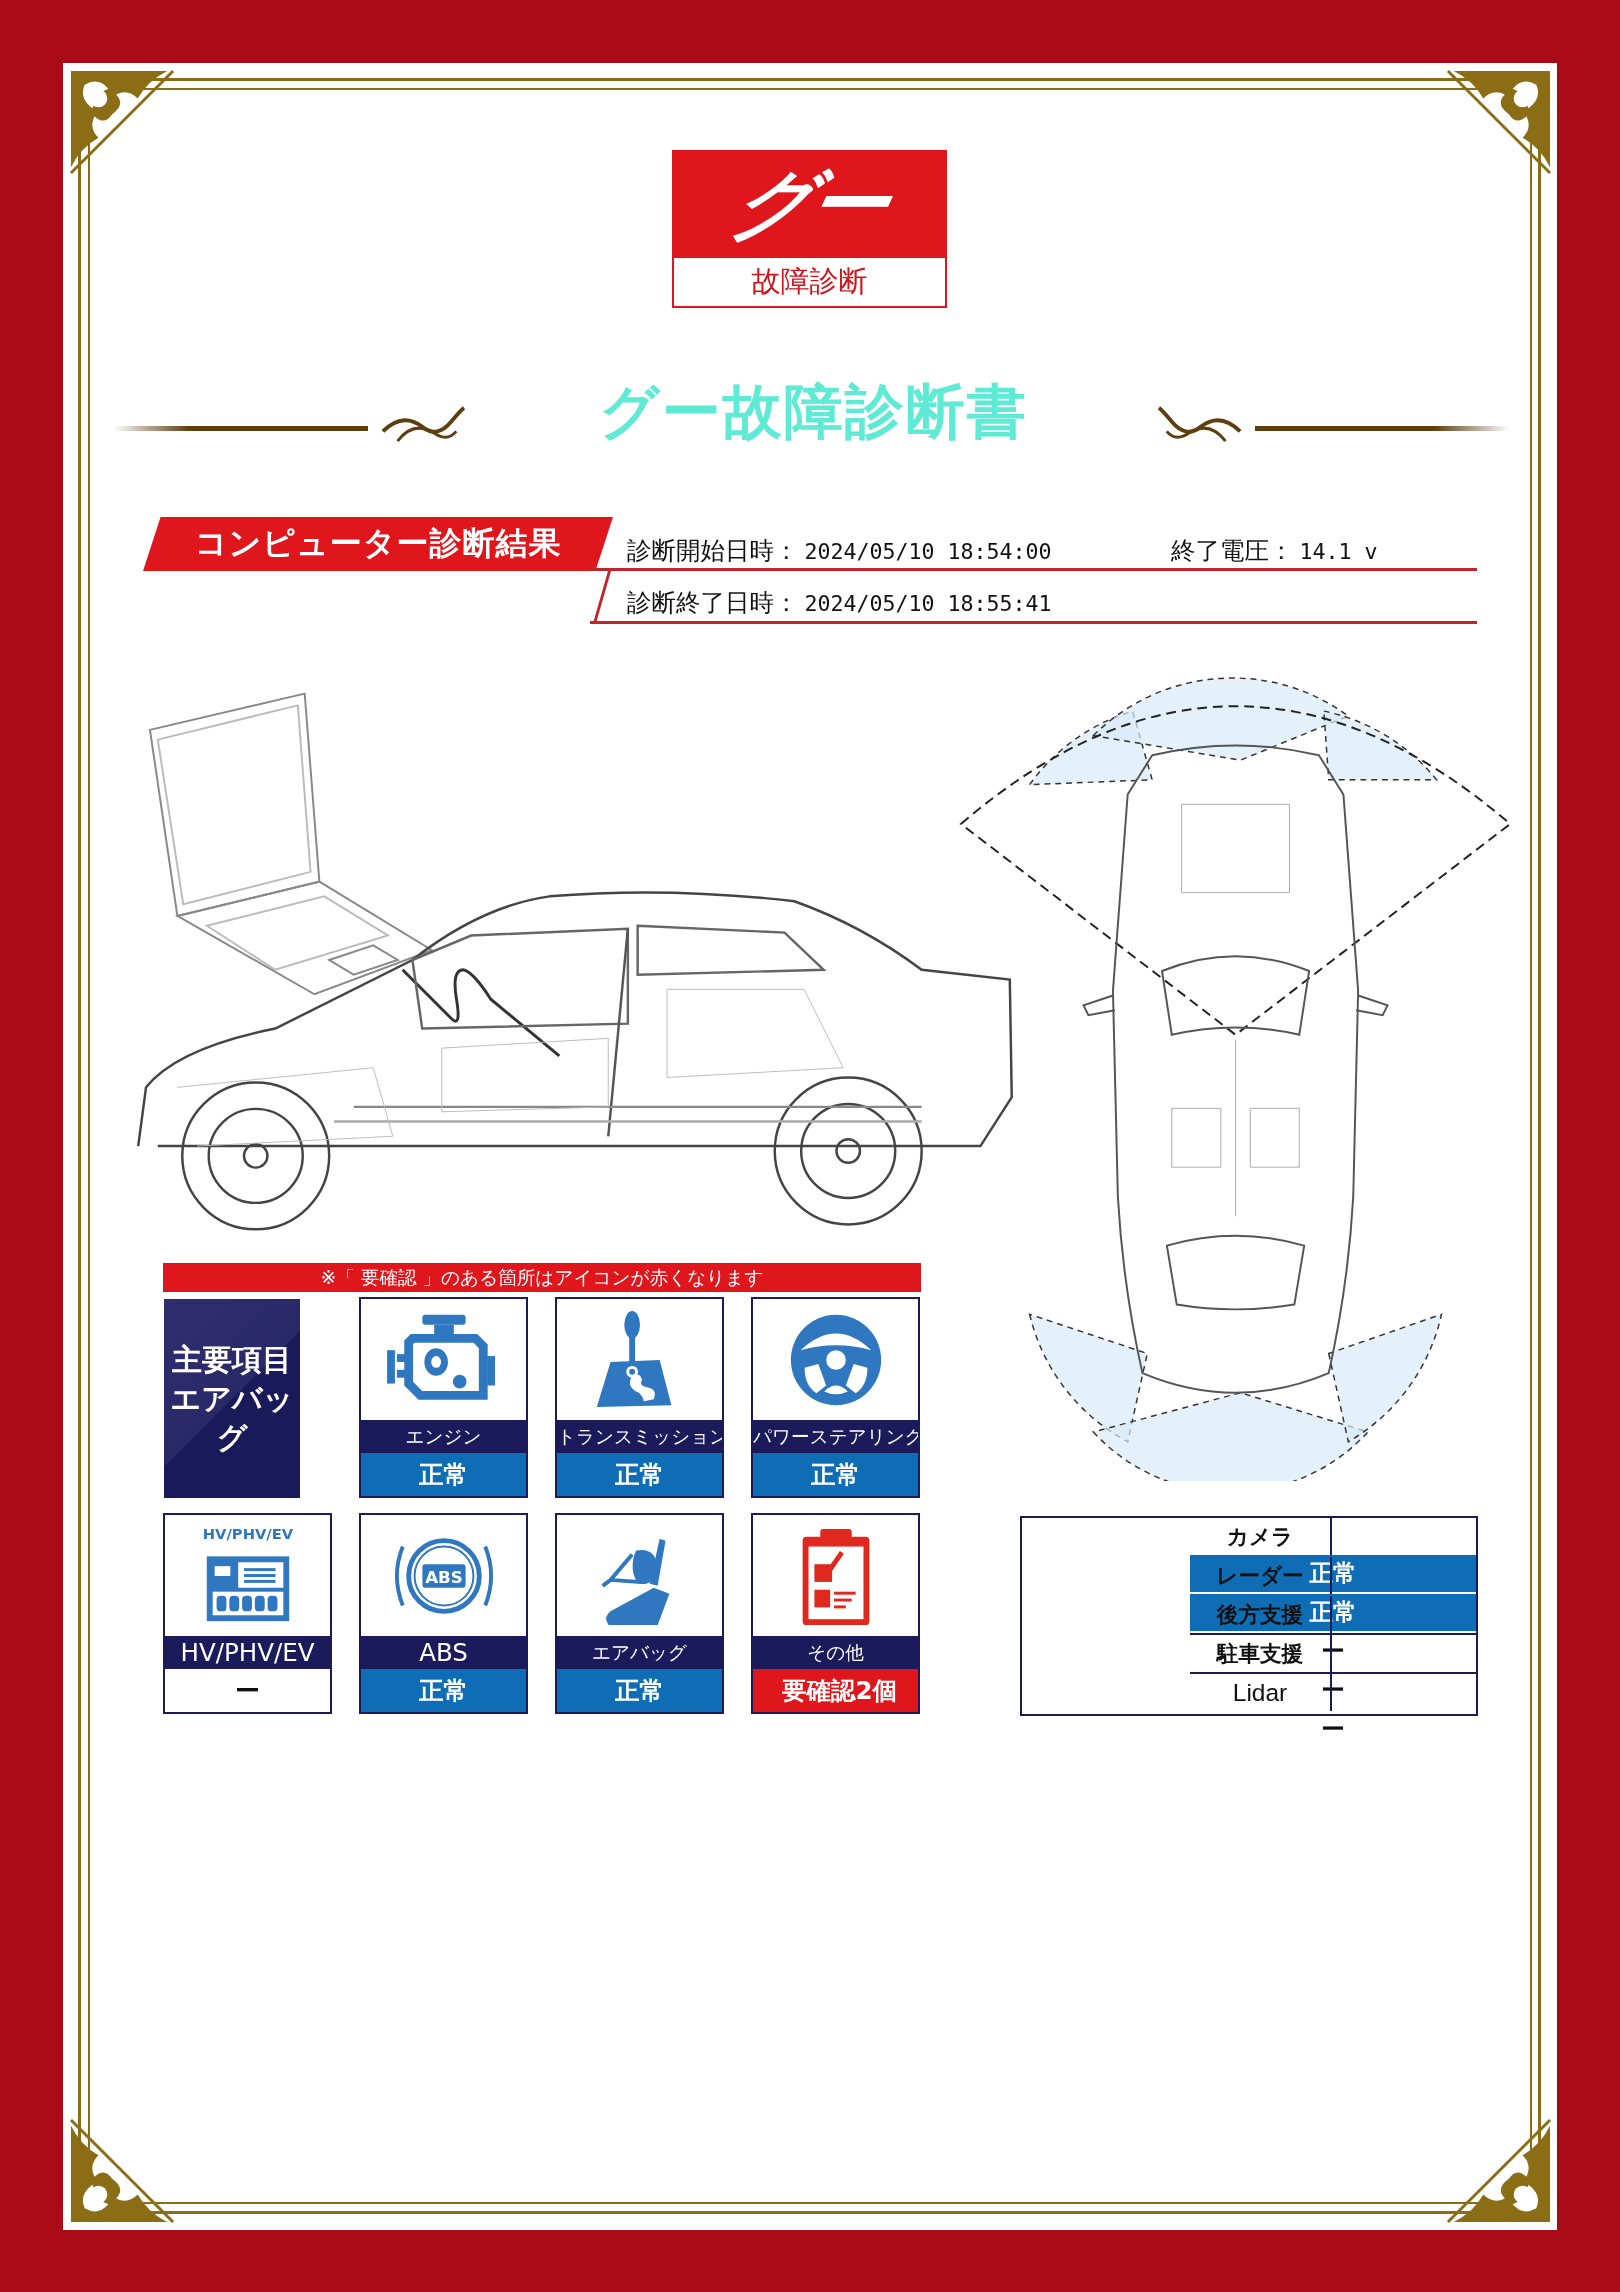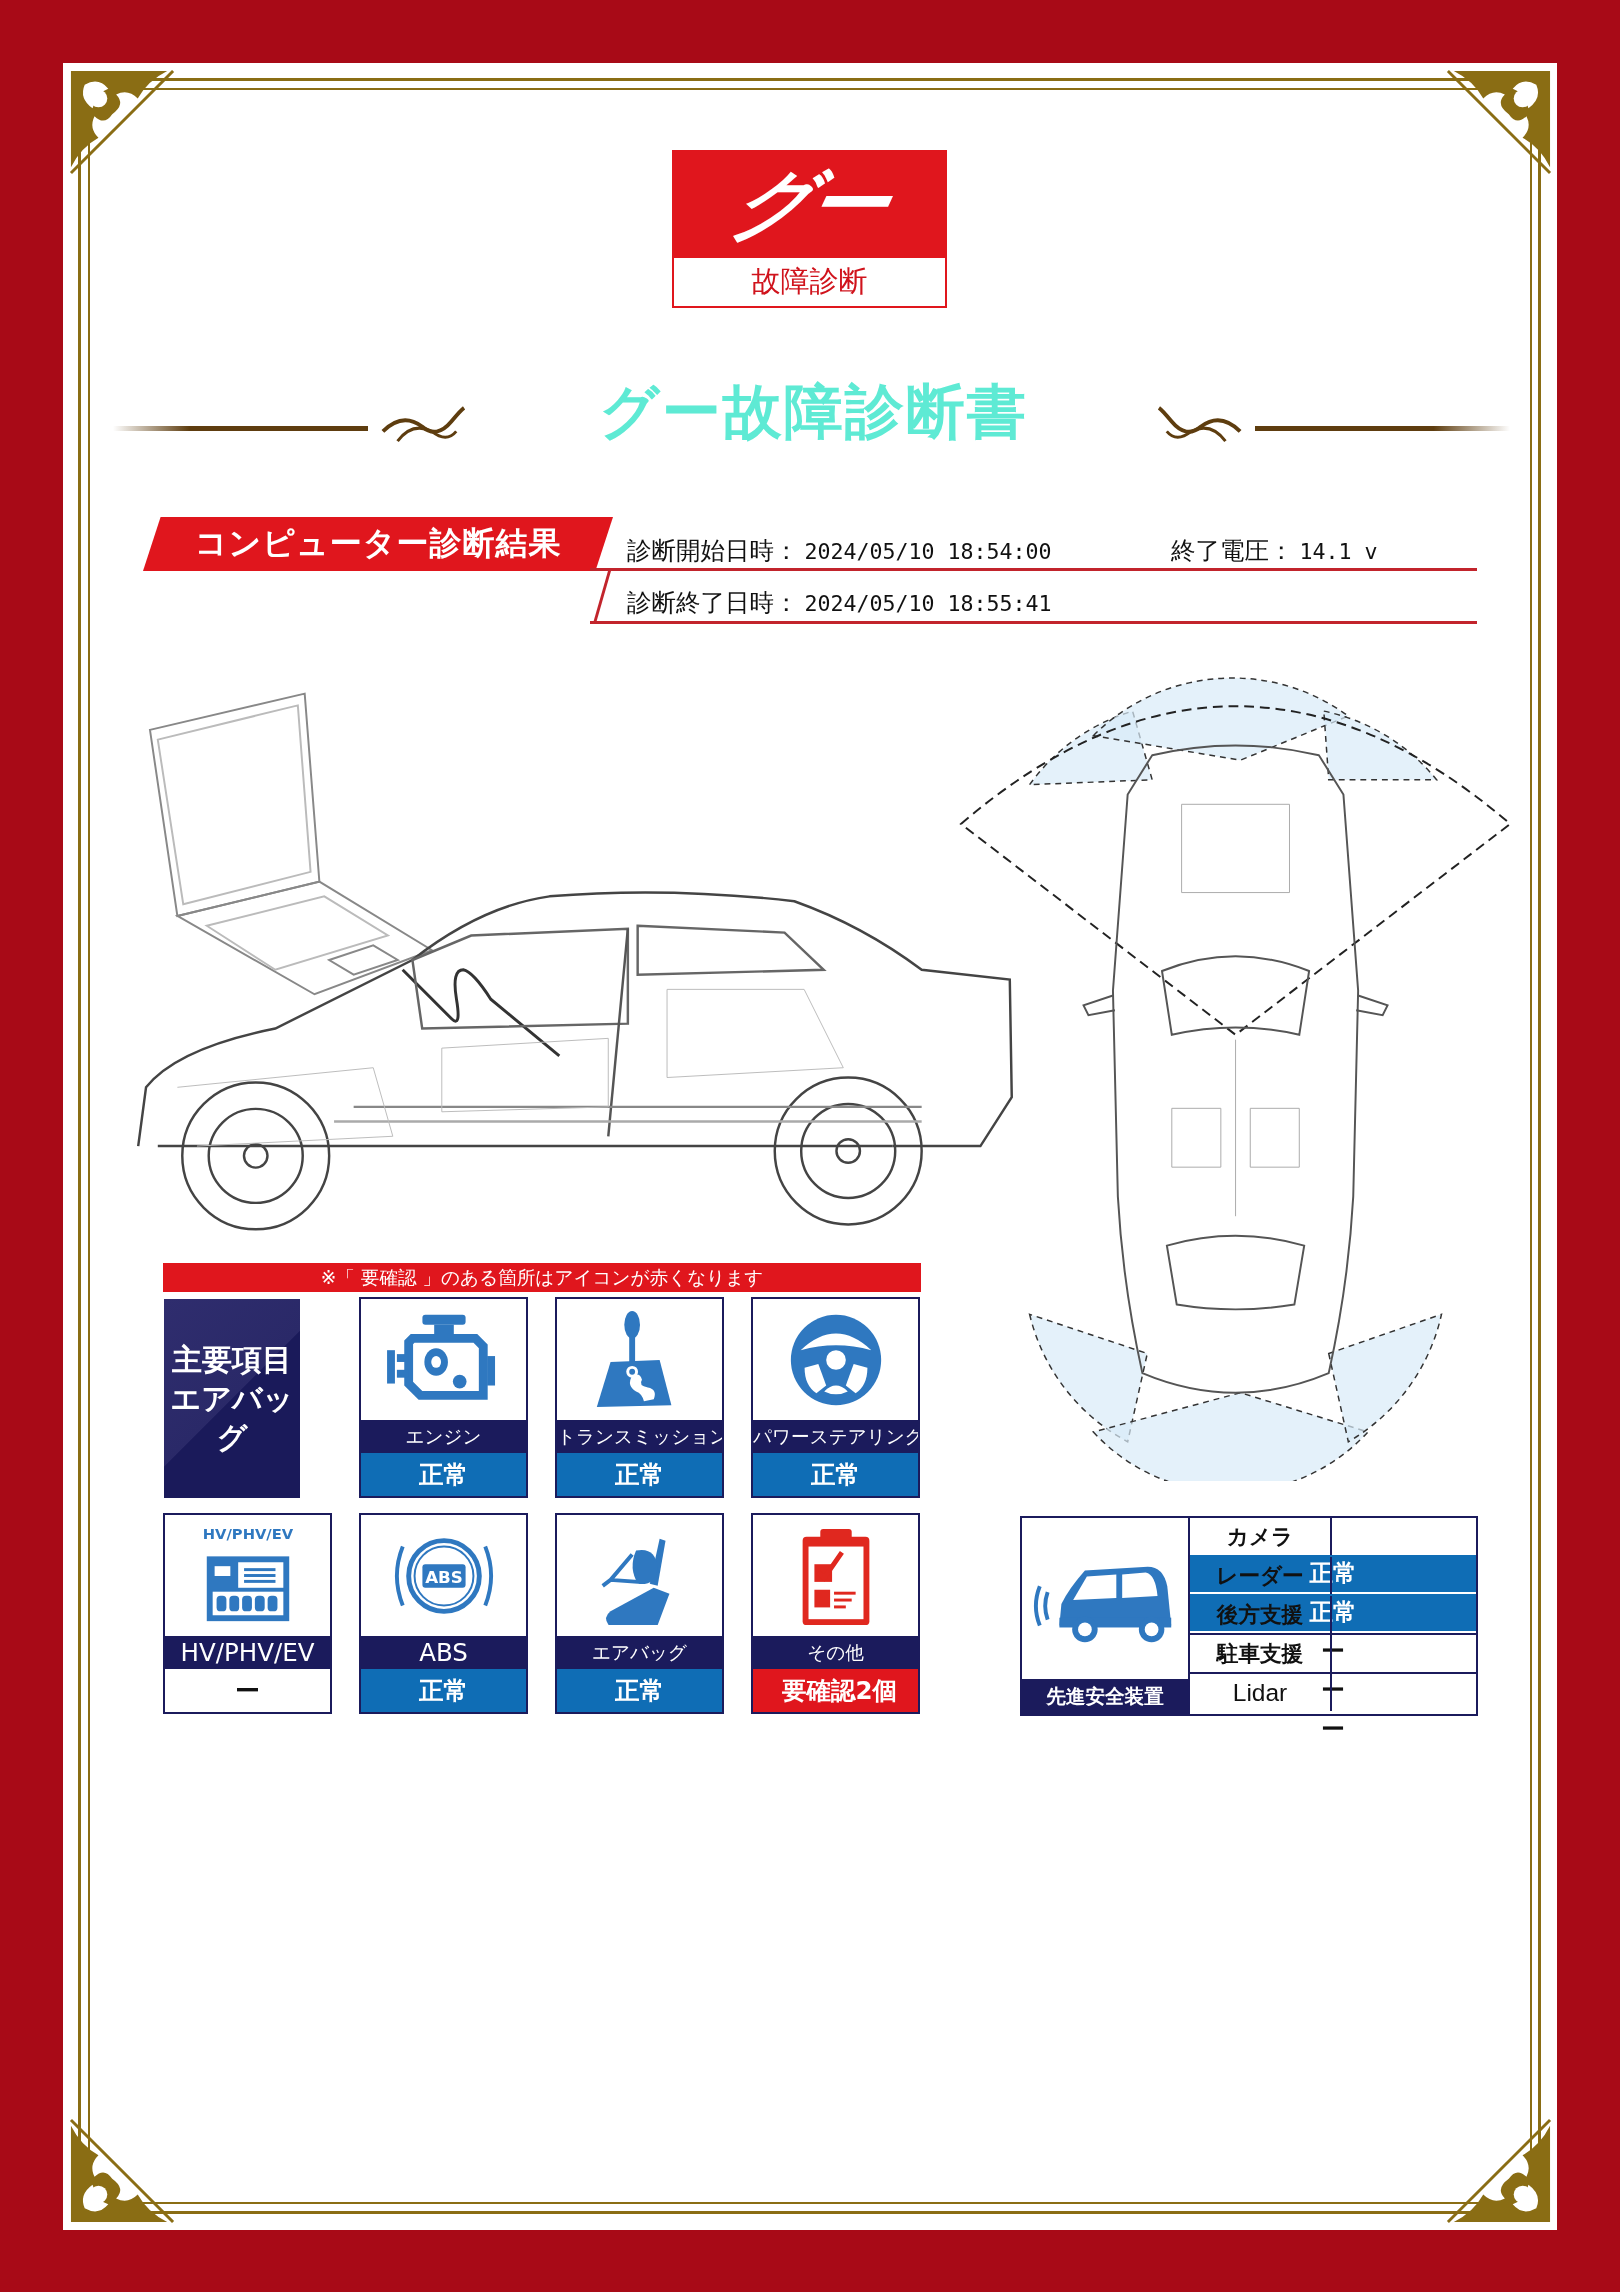--- a/index.html
+++ b/index.html
@@ -326,35 +326,20 @@
       <rect x="58" y="70" width="22" height="3" fill="#e0281f"></rect>
         <rect x="58" y="77" width="18" height="3" fill="#e0281f"></rect>
         <rect x="58" y="84" width="12" height="3" fill="#e0281f"></rect>
     </svg>
   </div>
   <div class="name">その他</div>
   <div class="status alert">要確認2個</div>
 </div>
 
 <div class="adas">
-  <div class="adas-left">
-    <svg class="icon" viewBox="0 0 155 110">
-      <path d="M10 40 Q2 60 10 80" fill="none" stroke="#2f78c0" stroke-width="4"></path>
-      <path d="M18 46 Q13 60 18 74" fill="none" stroke="#2f78c0" stroke-width="4"></path>
-      <path d="M30 80 L32 58 Q40 42 56 24 L120 20 Q136 20 140 40 L144 80 Z" fill="#2f78c0"></path>
-      <path d="M58 30 L88 28 L88 52 L44 54 Z" fill="#fff"></path>
-      <path d="M94 28 L118 26 Q128 28 130 50 L94 52 Z" fill="#fff"></path>
-      <rect x="30" y="72" width="114" height="10" fill="#2f78c0"></rect>
-      <circle cx="56" cy="84" r="13" fill="#2f78c0"></circle>
-        <circle cx="56" cy="84" r="7" fill="#fff"></circle>
-      <circle cx="124" cy="84" r="13" fill="#2f78c0"></circle>
-        <circle cx="124" cy="84" r="7" fill="#fff"></circle>
-    </svg>
-    <div class="caption">先進安全装置</div>
-  </div>
   <div class="adas-table">
     <div class="adas-row">
         <div class="k">カメラ</div>
         <div class="v ok">正常</div>
       </div>
     <div class="adas-row">
         <div class="k">レーダー</div>
         <div class="v ok">正常</div>
       </div>
     <div class="adas-row">

